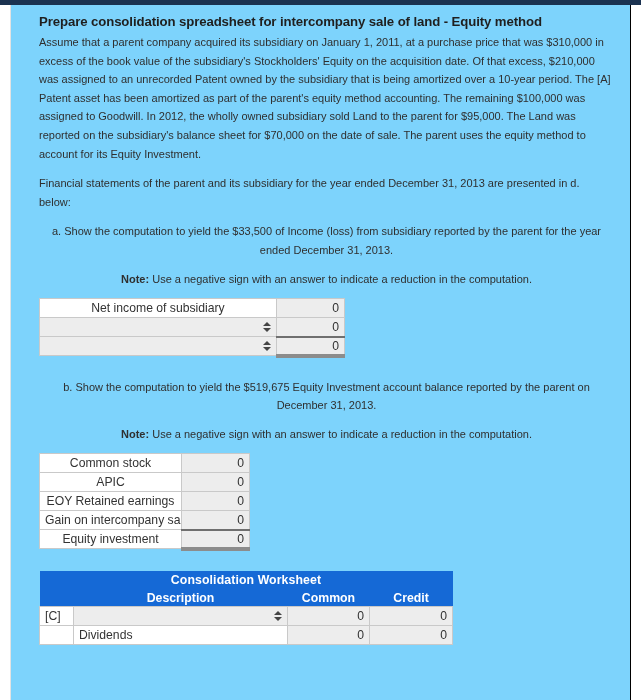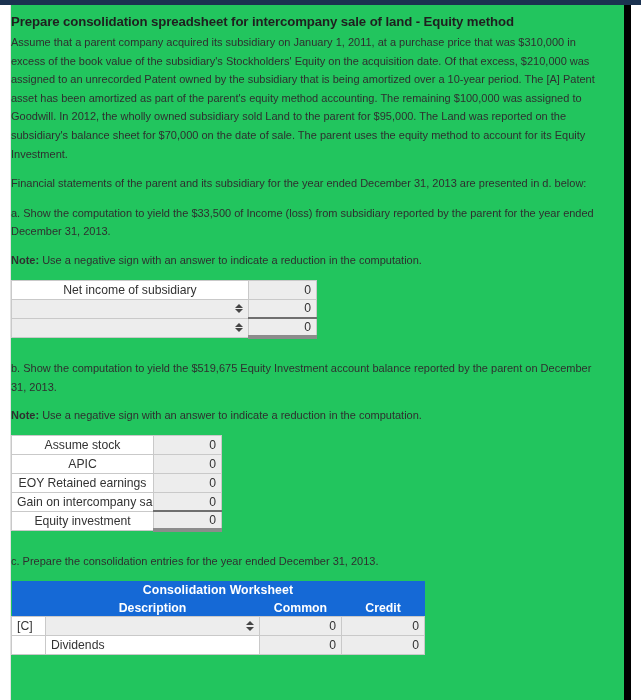--- a/index.html
+++ b/index.html
@@ -16,40 +16,40 @@
   }
   #topbar {
     position: absolute; top: 0; left: 0;
     width: 641px; height: 5px;
     background: #1b3250;
   }
   #page {
     position: absolute;
     top: 5px; left: 10px;
     width: 621px; height: 695px;
-    background: #22c55e;
+    background: #7dd3fc;
     border-left: 1px solid #e3e3e3;
-    border-right: 7px solid #000000;
-    padding: 6px 16px 0 0;
+    border-right: 1px solid #000000;
+    padding: 6px 16px 0 28px;
     overflow: hidden;
   }
   h1.qtitle {
     font-size: 13.2px;
     font-weight: bold;
     color: #1f1f1f;
     margin: 3px 0 4px 0;
     letter-spacing: -0.1px;
   }
   p.body {
     font-size: 11px;
     line-height: 18.6px;
     margin: 0 0 11px 0;
     color: #2f2f2f;
   }
-  p.body.tight { margin-bottom: 10px; }
+  p.body.tight { margin-bottom: 10px; text-align: center; }
   .nb { font-weight: bold; margin-top: 41px; }
 
   
   table.ans {
     border-collapse: collapse;
     font-size: 12.2px;
     color: #333;
     margin: 0 0 0 0;
     table-layout: fixed;
   }
@@ -183,21 +183,21 @@
 
   <p class="body tight"><span class="nb">Note:</span><span> Use a negative sign with an answer to indicate a reduction in the computation.</span></p>
 
   <table class="ans" id="table-b">
     <colgroup>
         <col class="c1">
         <col class="c2">
       </colgroup>
     <tbody>
       <tr>
-        <td class="lbl-white">Assume stock</td>
+        <td class="lbl-white">Common stock</td>
         <td class="val">0</td>
       </tr>
       <tr>
         <td class="lbl-white">APIC</td>
         <td class="val">0</td>
       </tr>
       <tr>
         <td class="lbl-white">EOY Retained earnings</td>
         <td class="val">0</td>
       </tr>
@@ -207,21 +207,20 @@
       </tr>
       <tr>
         <td class="lbl-white">Equity investment</td>
         <td class="val ul-thick">0</td>
       </tr>
     </tbody>
   </table>
 
   <div class="sec-gap"></div>
 
-  <p class="body tight">c. Prepare the consolidation entries for the year ended December 31, 2013.</p>
 
   <table class="cw">
     <colgroup>
         <col class="k1">
         <col class="k2">
         <col class="k3">
         <col class="k4">
       </colgroup>
     <thead>
       <tr>

